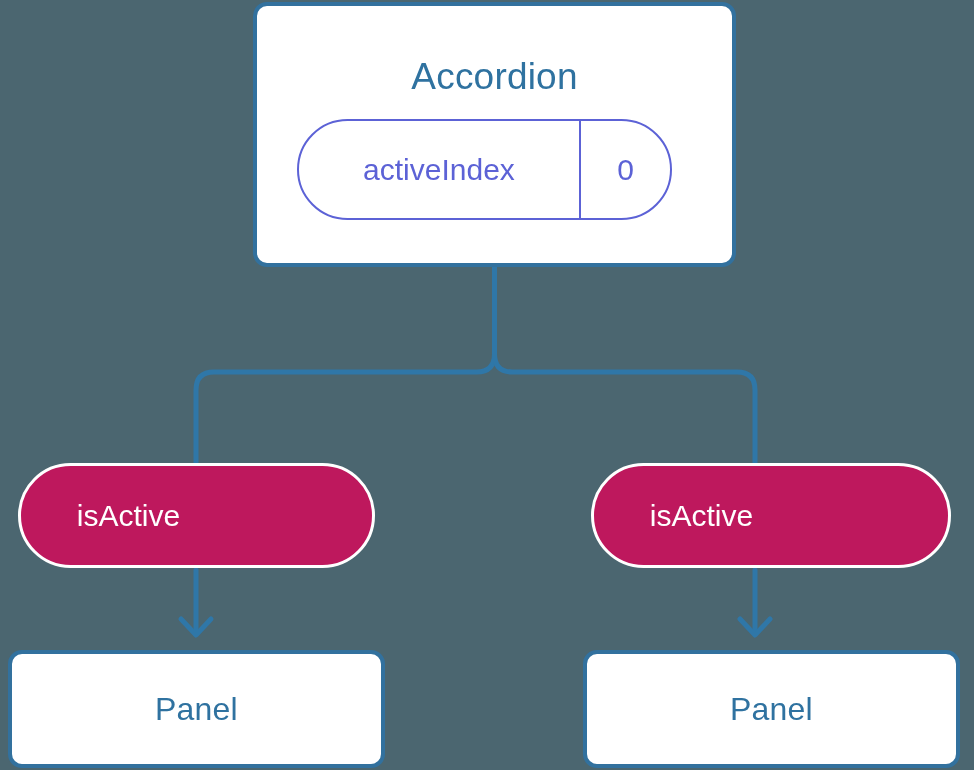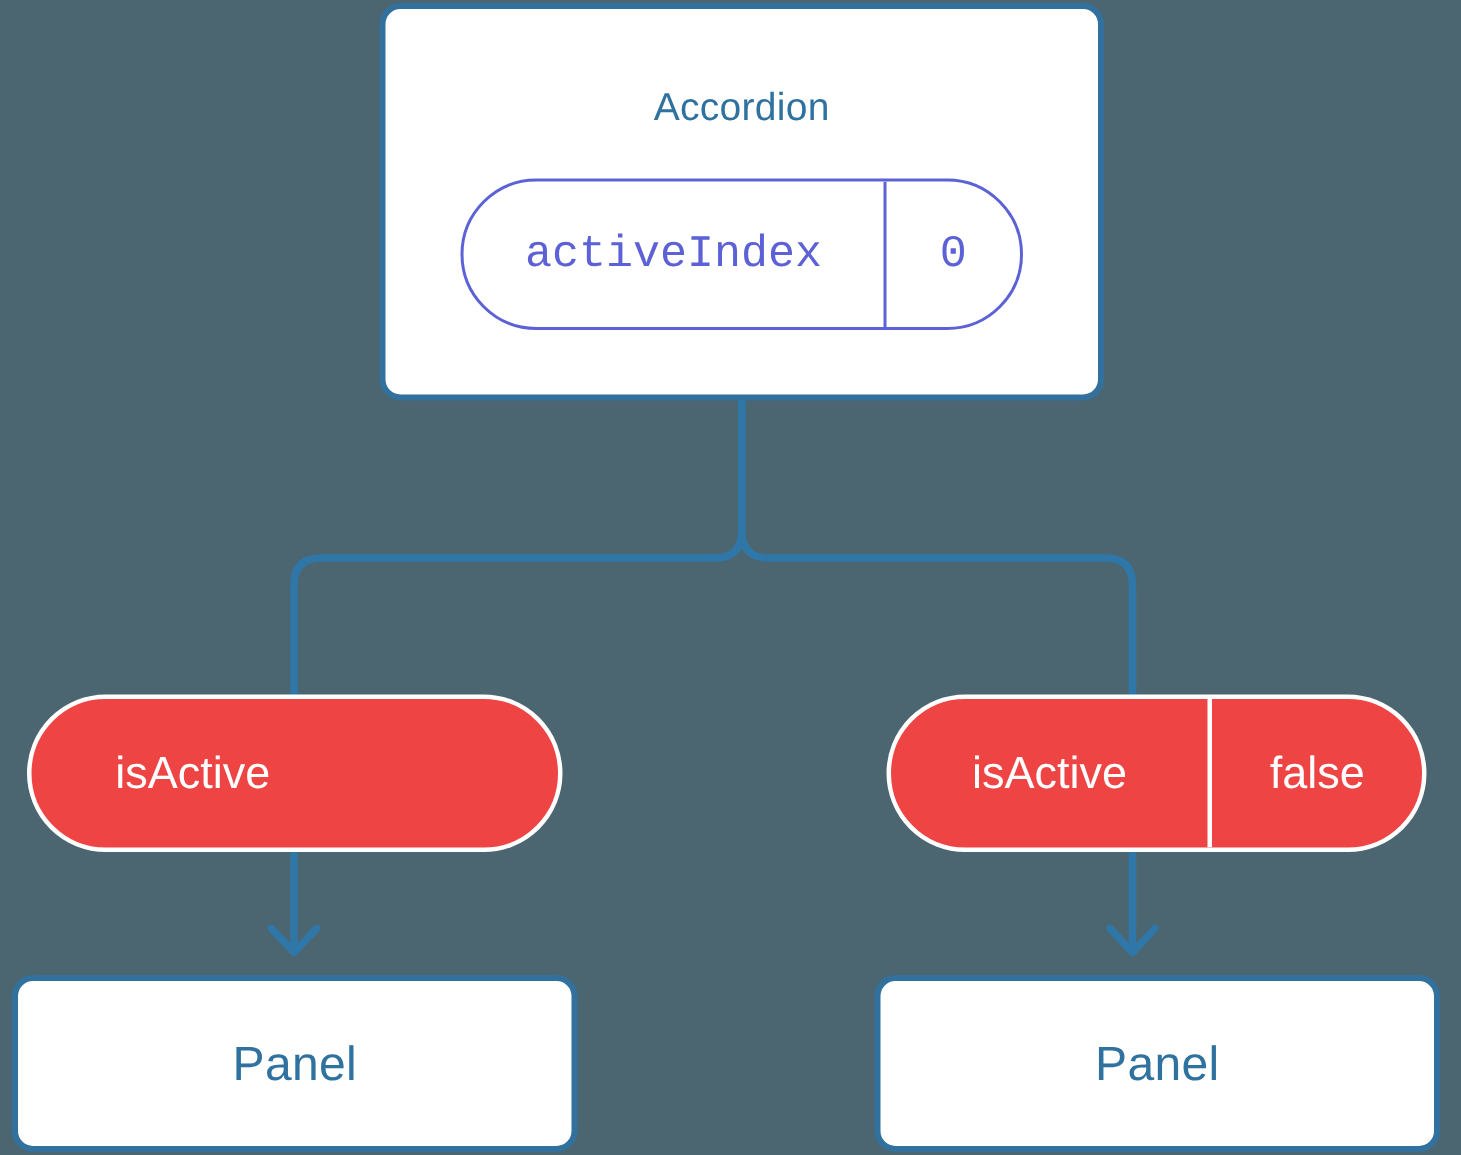--- a/index.html
+++ b/index.html
@@ -36,21 +36,21 @@
     background: #ffffff;
     border: 4px solid #32719e;
     border-radius: 14px;
     box-sizing: border-box;
     display: flex;
     flex-direction: column;
     align-items: center;
   }
   .card-title {
     color: #2f72a0;
-    font-size: 26px;
+    font-size: 37px;
     font-weight: 400;
     letter-spacing: 0.2px;
     line-height: 1;
     white-space: nowrap;
   }
 
   #accordion-card {
     left: 253px;
     top: 2px;
     width: 483px;
@@ -104,36 +104,35 @@
   .pill-outline .pill-val {
     color: #5c62d6;
   }
   .pill-outline .pill-val {
     border-left: 2px solid #5c62d6;
   }
 
   
   .pill-filled {
     border: 3px solid #ffffff;
-    background: #ef4444;
+    background: #be185d;
   }
   .pill-filled .pill-key,
   .pill-filled .pill-val {
     color: #ffffff;
   }
   .pill-filled .pill-val {
     border-left: 3px solid #ffffff;
   }
 
   #pill-active-index {
-    left: 307px;
+    left: 297px;
     top: 119px;
     width: 375px;
     height: 101px;
-    font-family: Liberation Mono, monospace;
   }
   #pill-active-index .pill-key { width: 283px; }
   #pill-active-index .pill-val { width: 92px; }
 
   #pill-is-active-left {
     left: 18px;
     top: 463px;
     width: 357px;
     height: 105px;
   }
@@ -182,20 +181,19 @@
   <div class="pill pill-filled" id="pill-is-active-left">
     <div class="pill-key">isActive</div>
   </div>
 
   <div class="card" id="panel-card-left">
     <div class="card-title panel-title">Panel</div>
   </div>
 
   <div class="pill pill-filled" id="pill-is-active-right">
     <div class="pill-key">isActive</div>
-    <div class="pill-val">false</div>
   </div>
 
   <div class="card" id="panel-card-right">
     <div class="card-title panel-title">Panel</div>
   </div>
 
 </div>
 
 </body></html>

